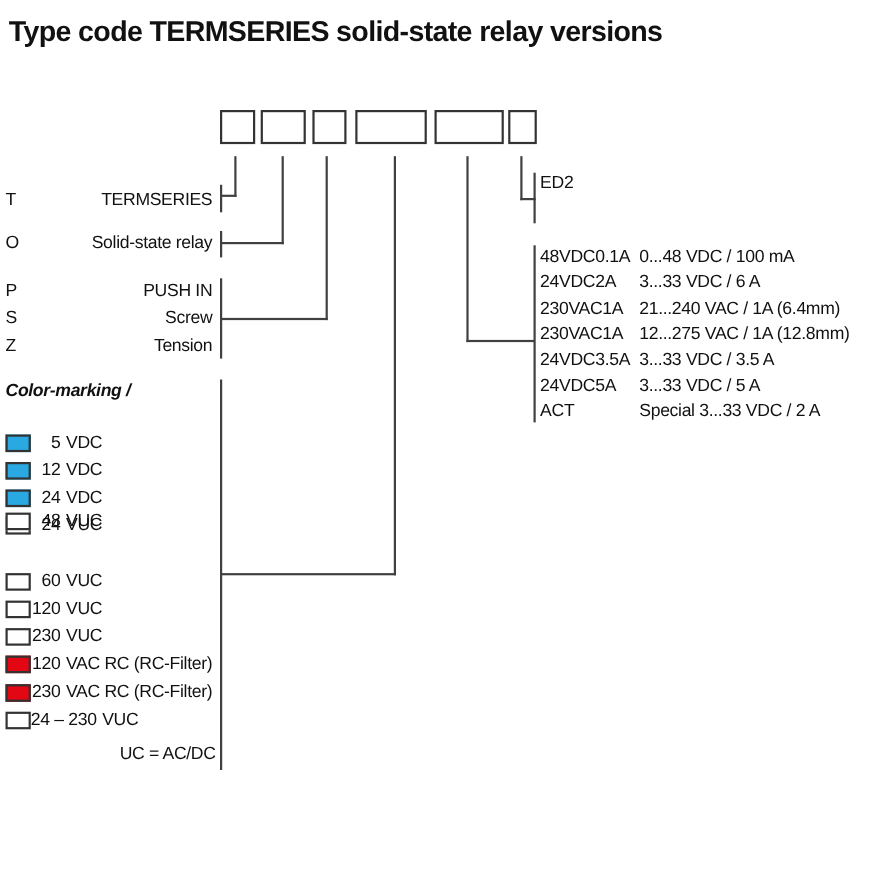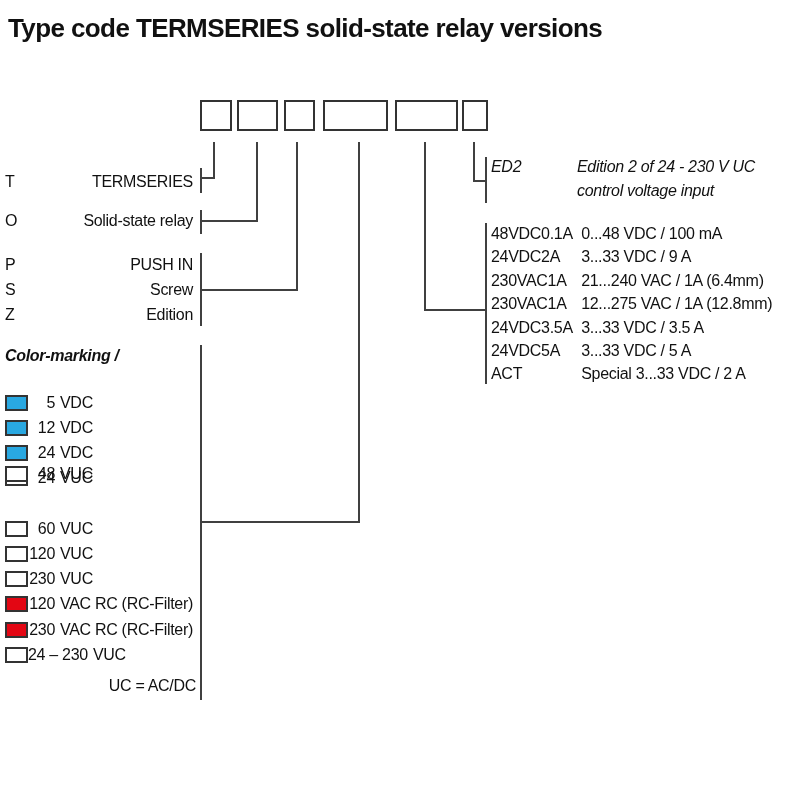--- a/index.html
+++ b/index.html
@@ -17,21 +17,21 @@
               line-height:24px; letter-spacing:-0.3px; white-space:nowrap;font-style:italic; }
   .crow { position:absolute; left:5px; display:flex; align-items:center; height:18px;
           font-size:16px; letter-spacing:-0.3px; white-space:nowrap; }
   .swatch { width:23px; height:16px; border:2px solid #333; box-sizing:border-box;
             background:#fff; flex:none; }
   .cnum { display:inline-block; min-width:27px; text-align:right; }
   .clabel { margin-left:5px; }
   .cfoot { position:absolute; left:5px; top:677px; width:191px; text-align:right;
            font-size:16px; letter-spacing:-0.3px; }
   .erow { position:absolute; left:491px; top:155px; display:flex; font-size:16px;
-          letter-spacing:-0.3px; white-space:nowrap;font-style:italic; }
+          letter-spacing:-0.3px; white-space:nowrap; }
   .ecode { width:86px; line-height:24px; flex:none; }
   .edesc div { line-height:24px; }
   .rrow { position:absolute; left:491px; height:18px; line-height:18px; font-size:16px;
           letter-spacing:-0.3px; white-space:nowrap; }
   .rcode { display:inline-block; width:86px; }
 </style>
 </head>
 <body>
 
 <div class="canvas">
@@ -77,21 +77,21 @@
   <div class="lrow" style="top:256px">
     <span>P</span>
     <span>PUSH IN</span>
   </div>
   <div class="lrow" style="top:281px">
     <span>S</span>
     <span>Screw</span>
   </div>
   <div class="lrow" style="top:306px">
     <span>Z</span>
-    <span>Edition</span>
+    <span>Tension</span>
   </div>
 
   <div class="cheading">
     <div>Color-marking /</div>
   </div>
 
   <div class="crow" style="top:394px">
     <span class="swatch" style="background: rgb(41, 168, 225);"></span>
     <span class="cnum">5</span>
     <span class="clabel">VDC</span>
@@ -144,33 +144,29 @@
   <div class="crow" style="top:646px">
     <span class="swatch" style="background: rgb(255, 255, 255);"></span>
     <span class="cnum">24 – 230</span>
     <span class="clabel">VUC</span>
   </div>
 
   <div class="cfoot">UC = AC/DC</div>
 
   <div class="erow">
     <span class="ecode">ED2</span>
-    <span class="edesc">
-      <div>Edition 2 of 24 - 230 V UC</div>
-      <div>control voltage input</div>
-    </span>
   </div>
 
   <div class="rrow" style="top:225px">
     <span class="rcode">48VDC0.1A</span>
     <span>0...48 VDC / 100 mA</span>
   </div>
   <div class="rrow" style="top:248px">
     <span class="rcode">24VDC2A</span>
-    <span>3...33 VDC / 9 A</span>
+    <span>3...33 VDC / 6 A</span>
   </div>
   <div class="rrow" style="top:272px">
     <span class="rcode">230VAC1A</span>
     <span>21...240 VAC / 1A (6.4mm)</span>
   </div>
   <div class="rrow" style="top:295px">
     <span class="rcode">230VAC1A</span>
     <span>12...275 VAC / 1A (12.8mm)</span>
   </div>
   <div class="rrow" style="top:319px">

